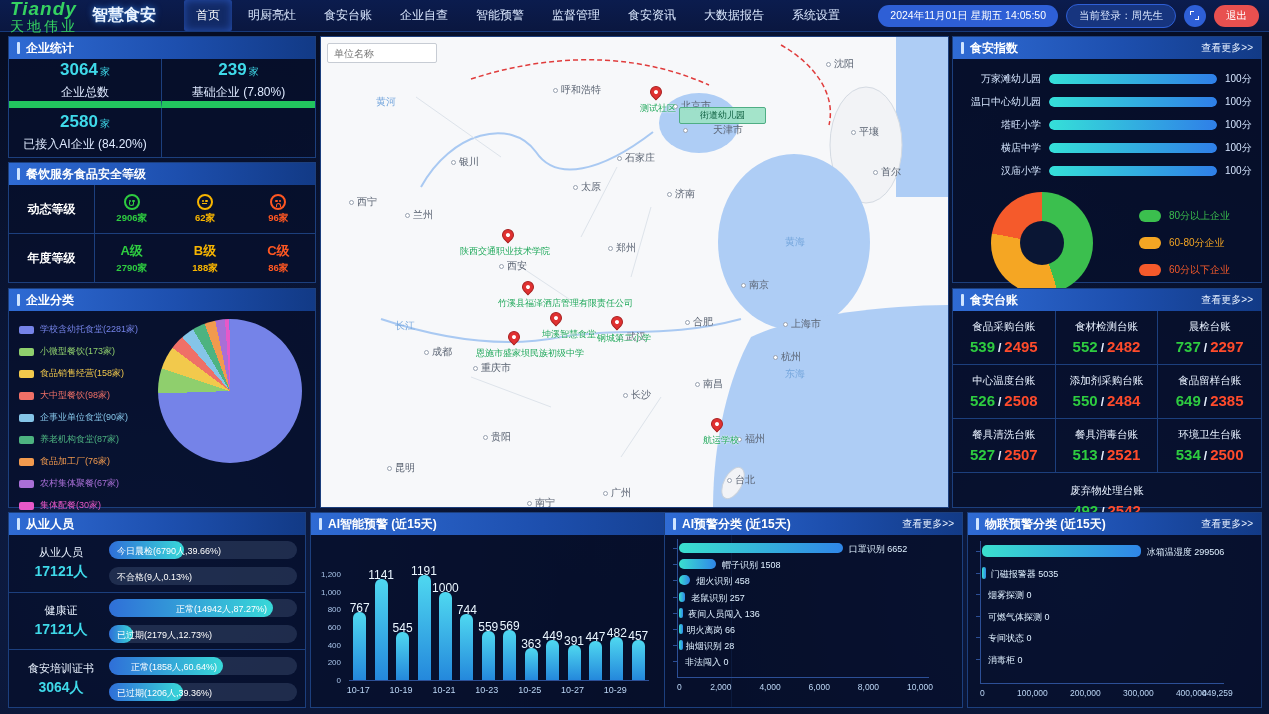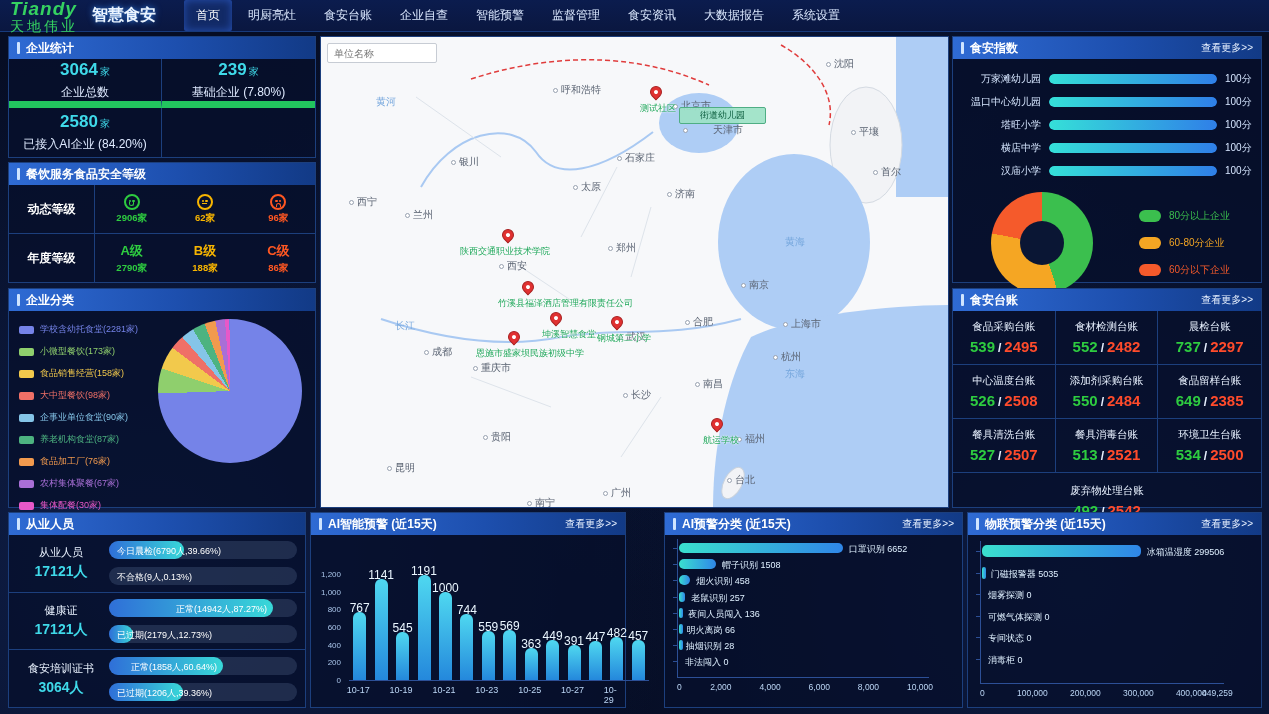--- a/index.html
+++ b/index.html
@@ -149,20 +149,28 @@
         <div class="nav-item active">首页</div>
         <div class="nav-item">明厨亮灶</div>
         <div class="nav-item">食安台账</div>
         <div class="nav-item">企业自查</div>
         <div class="nav-item">智能预警</div>
         <div class="nav-item">监督管理</div>
         <div class="nav-item">食安资讯</div>
         <div class="nav-item">大数据报告</div>
         <div class="nav-item">系统设置</div>
       </div>
+    <div id="topright">
+      <span class="pill time">2024年11月01日 星期五 14:05:50</span>
+      <span class="pill login">当前登录：周先生</span>
+      <span class="fs-btn">
+          <i></i>
+        </span>
+      <span class="pill logout">退出</span>
+    </div>
   </div>
 
   <div class="panel" style="left:8px;top:36px;width:308px;height:122px;">
     <div class="phead">
         <span>企业统计</span>
       </div>
     <div id="stats-grid">
         <div class="stat-cell">
           <span class="stat-val">3064<span class="u">家</span></span>
           <div class="stat-label">企业总数</div>
@@ -598,21 +606,21 @@
             </div>
             <div class="ptrack">
               <div class="pfill" style="width: 39.36%;"></div>
               <span class="plabel" style="left: 8px;">已过期(1206人,39.36%)</span>
             </div>
           </div>
         </div>
       </div>
   </div>
 
-  <div class="panel" style="left:310px;top:512px;width:316px;height:196px;">
+  <div class="panel" style="left:310px;top:512px;width:422px;height:196px;">
     <div class="phead">
       <span>AI智能预警 (近15天)</span>
       <span class="more">查看更多&gt;&gt;</span>
     </div>
     <div class="chart-body" id="chart-daily">
         <div class="ytick" style="left: 2px; top: 141px;">0</div>
         <div class="ytick" style="left: 2px; top: 123.333px;">200</div>
         <div class="ytick" style="left: 2px; top: 105.667px;">400</div>
         <div class="ytick" style="left: 2px; top: 88px;">600</div>
         <div class="ytick" style="left: 2px; top: 70.3333px;">800</div>

